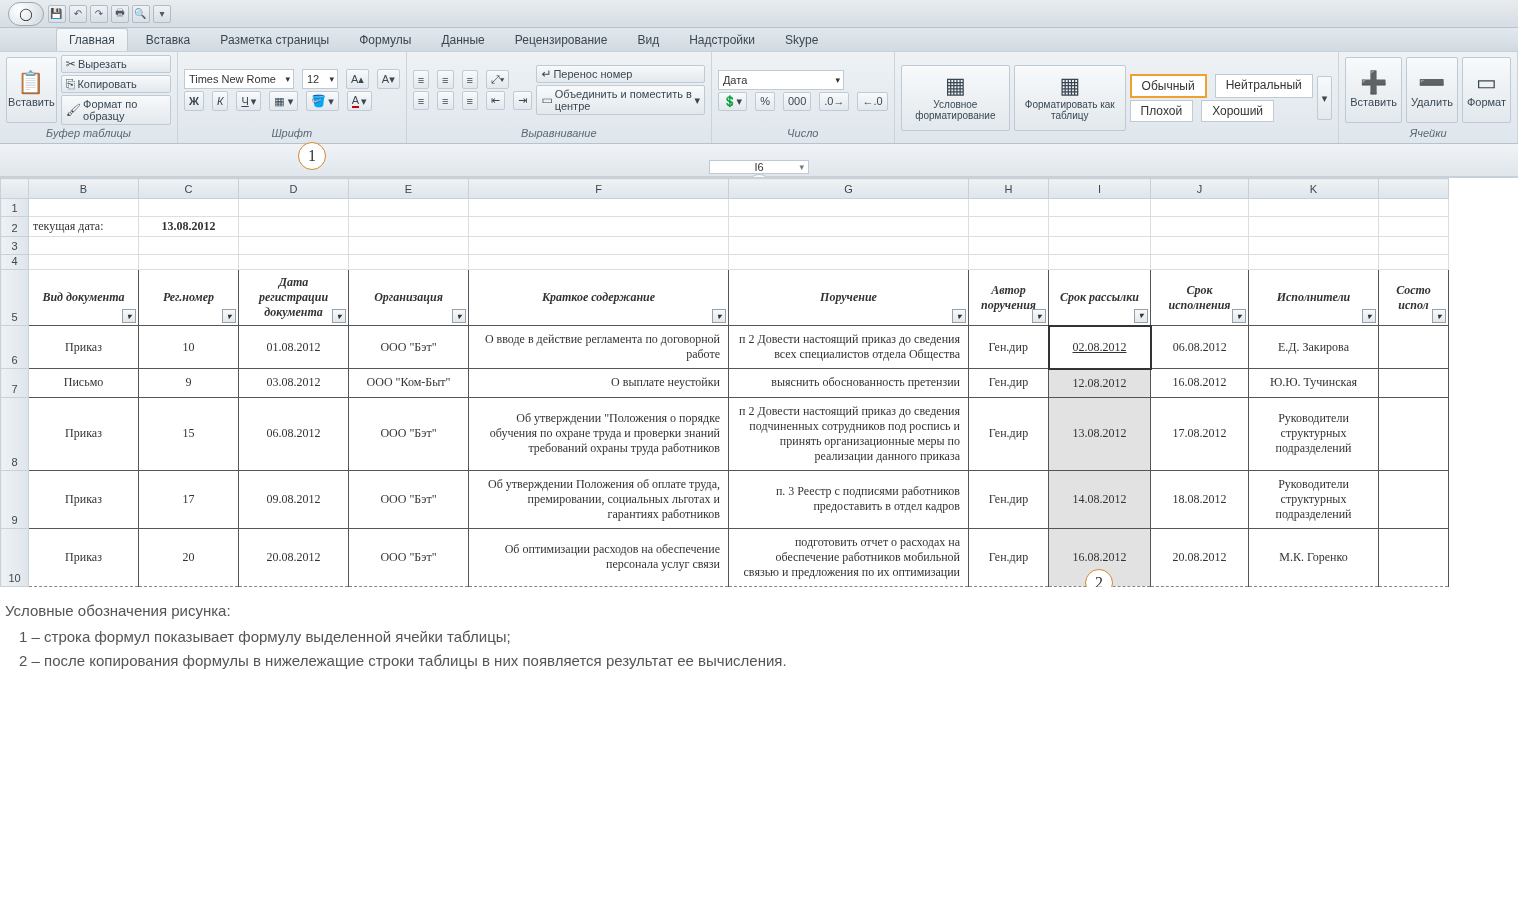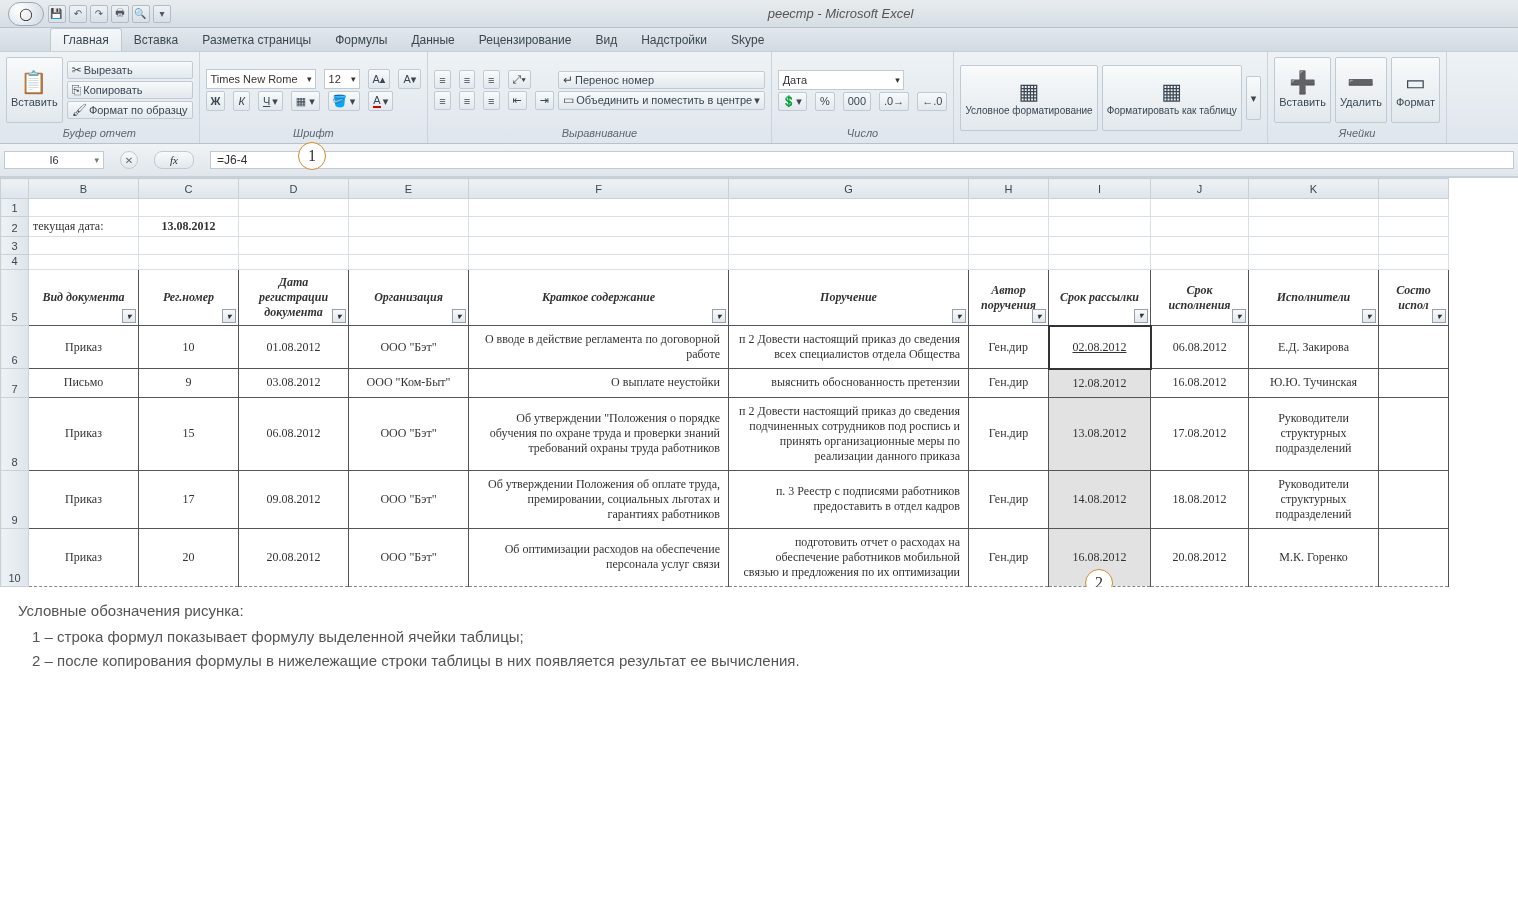--- a/index.html
+++ b/index.html
@@ -7,41 +7,41 @@
 
 
 .titlebar { background: linear-gradient(#e8ecef, #d6dde3); height: 28px; display: flex; align-items: center; padding: 0 8px; border-bottom: 1px solid #b8c2cc; }
 .office-btn { width: 36px; height: 24px; background: radial-gradient(circle at 30% 30%, #fff, #d0d8e0); border-radius: 14px; border: 1px solid #9aa8b5; margin-right: 4px; display:flex; align-items:center; justify-content:center; }
 .qat { display: flex; gap: 3px; }
 .qat-btn { width: 18px; height: 18px; background: linear-gradient(#eef2f5,#d8e0e6); border: 1px solid #b0bcc7; border-radius: 2px; display:flex; align-items:center; justify-content:center; font-size:10px; color:#556; }
 .title-text { flex: 1; text-align: center; font-style: italic; color: #555; font-size: 13px; }
 
 
 .ribbon-tabs { background: linear-gradient(#e2e8ed, #d2dae1); height: 24px; display: flex; align-items: flex-end; padding-left: 50px; border-bottom: 1px solid #c8d0d8; }
-.ribbon-tab { padding: 4px 12px; font-size: 12px; color: #3a4752; cursor: pointer; }
+.ribbon-tab { padding: 4px 12px; font-size: 12px; color: #3a4752; cursor: pointer; margin-left: 6px; }
 .ribbon-tab.active { background: linear-gradient(#f5f8fa, #e8edf1); border: 1px solid #bfc9d2; border-bottom: none; border-radius: 3px 3px 0 0; font-weight: 500; }
 
 
 .ribbon { background: linear-gradient(#eef2f5, #dfe6ec); height: 92px; display: flex; border-bottom: 1px solid #b8c2cc; font-size: 11px; }
 .ribbon-group { border-right: 1px solid #ccd4db; padding: 3px 6px 2px; display: flex; flex-direction: column; }
 .ribbon-group-body { flex: 1; display: flex; align-items: center; gap: 4px; }
 .ribbon-group-label { text-align: center; font-size: 11px; color: #5a6873; padding-top: 2px; height: 16px; font-style: italic; }
 .rbtn { background: linear-gradient(#f8fafb,#e2e8ed); border: 1px solid #c0cad4; border-radius: 2px; padding: 2px 4px; font-size: 11px; display: flex; align-items: center; gap: 2px; color: #3a4752; min-height: 18px; }
 .rbtn-big { flex-direction: column; height: 66px; min-width: 40px; justify-content: center; text-align: center; padding: 2px 4px; }
 .rbtn-big .ic { font-size: 22px; }
 .rcol { display: flex; flex-direction: column; gap: 2px; }
 .rrow { display: flex; gap: 8px; }
 .font-select { background: #fff; border: 1px solid #c0cad4; height: 20px; font-size: 11px; padding: 0 16px 0 4px; display: flex; align-items: center; position: relative; }
 .font-select::after { content: "▾"; position: absolute; right: 3px; font-size: 9px; }
 .ic { font-size: 12px; line-height: 1; }
 .style-cell { background: #fff; border: 1px solid #c0cad4; padding: 3px 10px; font-size: 12px; }
 .style-cell.sel { border: 2px solid #f0a030; }
 
 
-.formula-bar { height: 24px; background: linear-gradient(#f0f3f6,#e0e6eb); border-bottom: 1px solid #c8d0d8; display: flex; align-items: center; padding: 16px 4px; gap: 16px; }
+.formula-bar { height: 24px; background: linear-gradient(#f0f3f6,#e0e6eb); border-bottom: 1px solid #c8d0d8; display: flex; align-items: center; padding: 16px 4px; gap: 0; flex-direction: column; }
 .name-box { width: 100px; background: #fff; border: 1px solid #c0cad4; height: 18px; display: flex; align-items: center; padding: 0 6px; font-size: 11px; justify-content: center; position: relative; }
 .name-box::after { content: "▾"; position: absolute; right: 4px; font-size: 9px; color: #777; }
 .fx-btn { width: 40px; height: 18px; background: linear-gradient(#f8fafb,#e2e8ed); border: 1px solid #c0cad4; border-radius: 8px; display: flex; align-items: center; justify-content: center; font-style: italic; font-size: 11px; font-family: serif; }
 .formula-input { flex: 1; background: #fff; border: 1px solid #c0cad4; height: 18px; padding: 0 6px; font-size: 12px; display: flex; align-items: center; text-align: right; }
 .fb-btn { width: 18px; height: 18px; display:flex; align-items:center; justify-content:center; border-radius:50%; background: linear-gradient(#f8fafb,#e2e8ed); border: 1px solid #c0cad4; font-size:10px; color:#666; }
 
 
 .grid-wrap { position: relative; overflow: hidden; border-top: 1px solid #c8d0d8; }
 .grid { border-collapse: collapse; table-layout: fixed; }
 .grid th.colhdr { background: linear-gradient(#eef2f5,#dee5eb); border: 1px solid #c8d0d8; font-weight: normal; font-size: 11px; color: #3a4752; height: 20px; }
@@ -56,40 +56,39 @@
 .dt-cell.l { text-align: right; }
 .dt-cell.hl { background: #e2e2e2; }
 .dt-cell.sel { border: 2px solid #333 !important; text-decoration: underline; }
 .bold { font-weight: bold; }
 .dash-bottom td { border-bottom: 1px dashed #888 !important; }
 
 
 .callout { position: absolute; width: 28px; height: 28px; border: 1.5px solid #d08a30; border-radius: 50%; background: #fff; display: flex; align-items: center; justify-content: center; font-family: "Times New Roman", serif; font-size: 16px; color: #333; z-index: 50; }
 
 
-.legend { padding: 12px 18px; font-family: "Segoe UI", sans-serif; font-size: 15px; color: #555; line-height: 1.6; }
+.legend { padding: 12px 5px; font-family: "Segoe UI", sans-serif; font-size: 15px; color: #555; line-height: 1.6; }
 .legend .t { margin-bottom: 2px; }
 .legend .li { padding-left: 14px; }
 </style>
 </head>
 <body>
 
 <div class="titlebar">
   <div class="office-btn">
       <span class="ic">◯</span>
     </div>
   <div class="qat">
     <div class="qat-btn">💾</div>
     <div class="qat-btn">↶</div>
     <div class="qat-btn">↷</div>
     <div class="qat-btn">🖶</div>
     <div class="qat-btn">🔍</div>
     <div class="qat-btn">▾</div>
   </div>
-  <div class="title-text">реестр - Microsoft Excel</div>
 </div>
 
 <div class="ribbon-tabs">
   <div class="ribbon-tab active">Главная</div>
   <div class="ribbon-tab">Вставка</div>
   <div class="ribbon-tab">Разметка страницы</div>
   <div class="ribbon-tab">Формулы</div>
   <div class="ribbon-tab">Данные</div>
   <div class="ribbon-tab">Рецензирование</div>
   <div class="ribbon-tab">Вид</div>
@@ -113,21 +112,21 @@
         <div class="rbtn">
             <span class="ic">⎘</span>
             <span>Копировать</span>
           </div>
         <div class="rbtn">
             <span class="ic">🖌</span>
             <span>Формат по образцу</span>
           </div>
       </div>
     </div>
-    <div class="ribbon-group-label">Буфер отчет</div>
+    <div class="ribbon-group-label">Буфер таблицы</div>
   </div>
 
   <div class="ribbon-group">
     <div class="ribbon-group-body">
         <div class="rcol">
       <div class="rrow">
         <div class="font-select" style="width:110px">Times New Romе</div>
         <div class="font-select" style="width:36px">12</div>
         <div class="rbtn">A▴</div>
         <div class="rbtn">A▾</div>
@@ -196,20 +195,30 @@
   <div class="ribbon-group">
     <div class="ribbon-group-body">
       <div class="rbtn rbtn-big">
           <span class="ic">▦</span>
           <span style="font-size:10px;line-height:1.1">Условное форматирование</span>
         </div>
       <div class="rbtn rbtn-big">
           <span class="ic">▦</span>
           <span style="font-size:10px;line-height:1.1">Форматировать как таблицу</span>
         </div>
+      <div class="rcol">
+        <div class="rrow">
+          <div class="style-cell sel">Обычный</div>
+          <div class="style-cell">Нейтральный</div>
+        </div>
+        <div class="rrow">
+          <div class="style-cell">Плохой</div>
+          <div class="style-cell">Хороший</div>
+        </div>
+      </div>
       <div class="rbtn" style="height:44px">▾</div>
     </div>
   </div>
 
   <div class="ribbon-group">
     <div class="ribbon-group-body">
       <div class="rbtn rbtn-big">
           <span class="ic">➕</span>
           <span>Вставить</span>
         </div>

